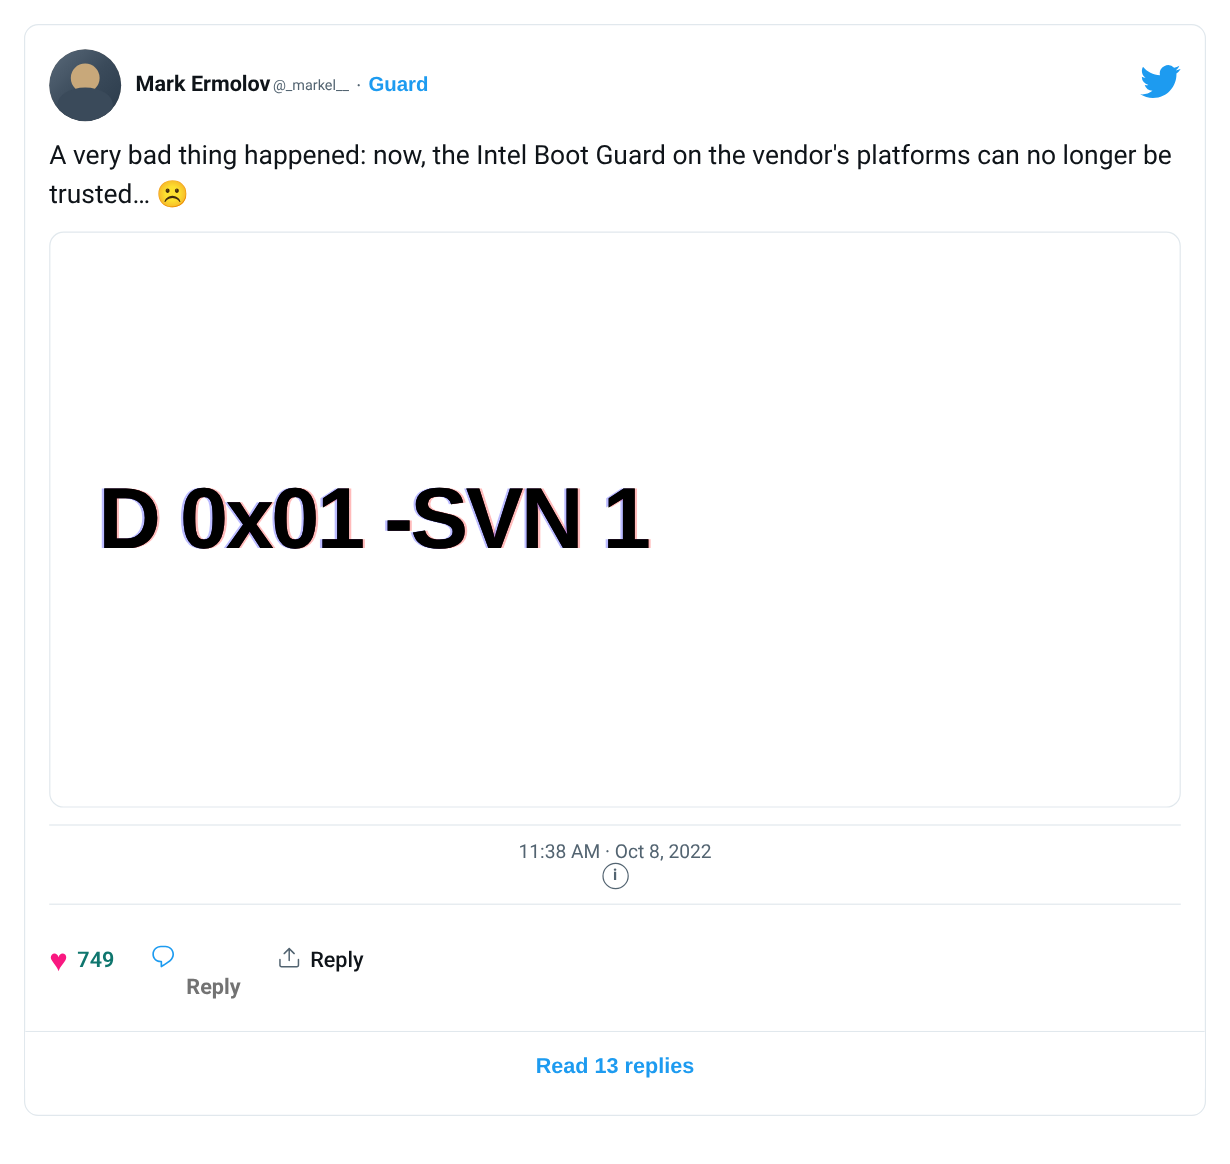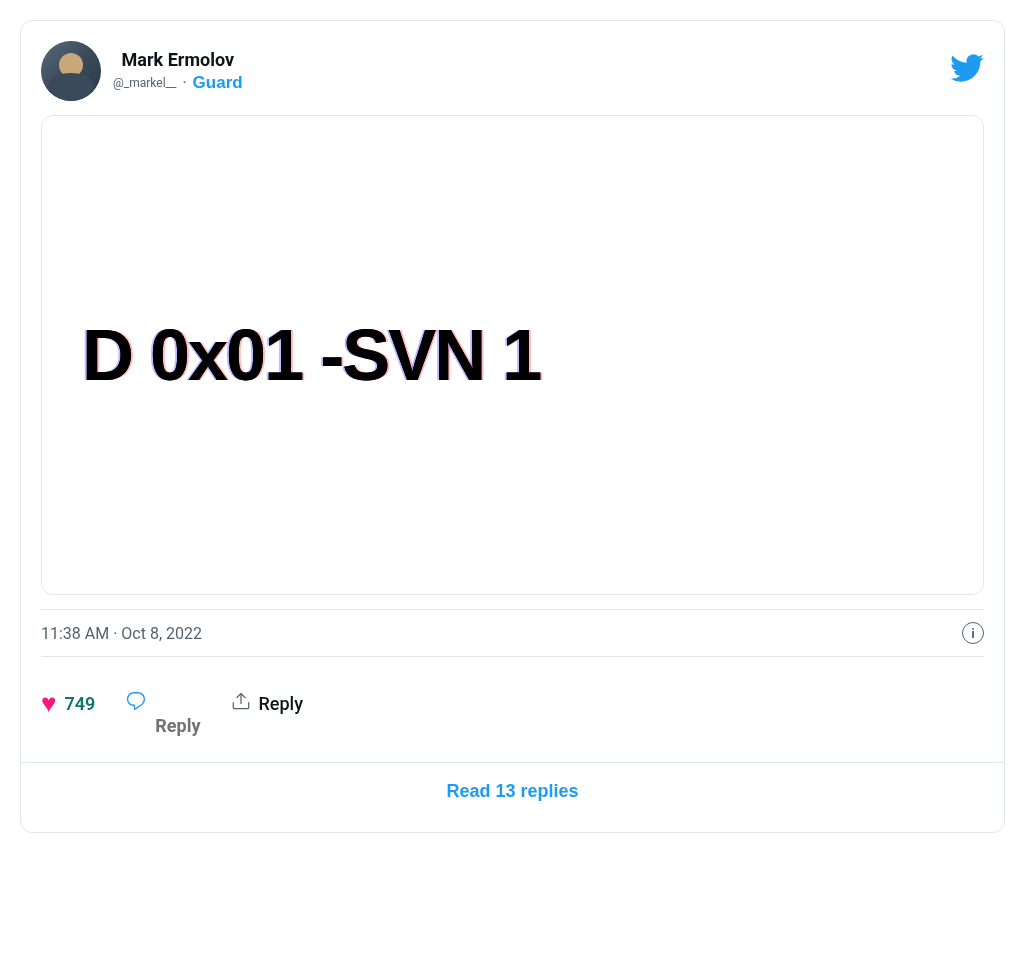--- a/index.html
+++ b/index.html
@@ -67,23 +67,21 @@
       bottom: 0;
       left: 50%;
       transform: translateX(-50%);
       width: 46px;
       height: 28px;
       background: #3a4a5a;
       border-radius: 50% 50% 0 0;
     }
     .user-info {
       display: flex;
-      flex-direction: column;
       gap: 2px;
-      align-items: center;
     }
     .display-name {
       font-size: 18px;
       font-weight: 700;
       color: #0f1419;
       line-height: 1.2;
     }
     .username-follow-row {
       display: flex;
       align-items: center;
@@ -141,20 +139,21 @@
         0 0 0 #000;
       line-height: 1;
       padding-left: 10px;
     }
     .tweet-timestamp-row {
       display: flex;
       align-items: center;
       justify-content: space-between;
       padding: 12px 0;
       border-top: 1px solid #e1e8ed;
+      flex-direction: column;
     }
     .tweet-timestamp {
       font-size: 16px;
       color: #536471;
     }
     .info-icon {
       width: 22px;
       height: 22px;
       border: 1.5px solid #536471;
       border-radius: 50%;
@@ -242,20 +241,21 @@
         </div>
       </div>
     </div>
     <div class="twitter-icon">
       <svg width="34" height="28" viewBox="0 0 24 20" fill="#1d9bf0" xmlns="http://www.w3.org/2000/svg">
         <path d="M23.954 2.569a10 10 0 01-2.825.775 4.958 4.958 0 002.163-2.723c-.951.555-2.005.959-3.127 1.184a4.92 4.92 0 00-8.384 4.482C7.691 6.094 4.066 4.13 1.64 1.16a4.822 4.822 0 00-.666 2.475c0 1.71.87 3.213 2.188 4.096a4.904 4.904 0 01-2.228-.616v.061a4.923 4.923 0 003.946 4.827 4.996 4.996 0 01-2.212.085 4.937 4.937 0 004.604 3.417 9.868 9.868 0 01-6.102 2.105c-.39 0-.779-.023-1.17-.067a13.995 13.995 0 007.557 2.209c9.054 0 13.999-7.496 13.999-13.986 0-.209 0-.42-.015-.63a9.936 9.936 0 002.46-2.548l-.047-.02z"></path>
       </svg>
     </div>
   </div>
 
+  <div class="tweet-text">A very bad thing happened: now, the Intel Boot Guard on the vendor's platforms can no longer be trusted… ☹️</div>
 
   <div class="tweet-media">
     <div class="code-image">D  0x01  -SVN  1</div>
   </div>
 
   <div class="tweet-timestamp-row">
     <span class="tweet-timestamp">11:38 AM · Oct 8, 2022</span>
     <div class="info-icon">i</div>
   </div>
 

